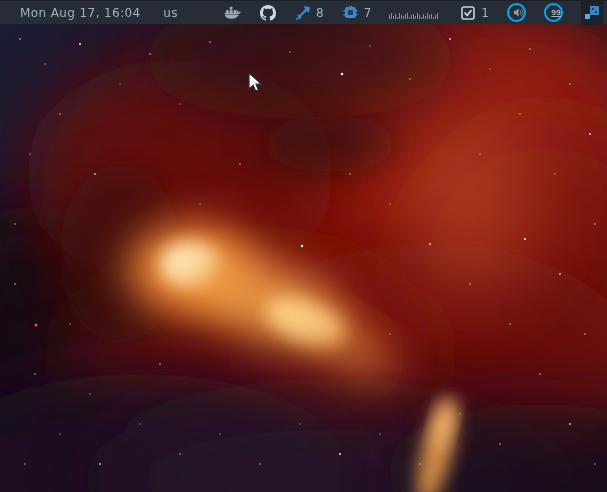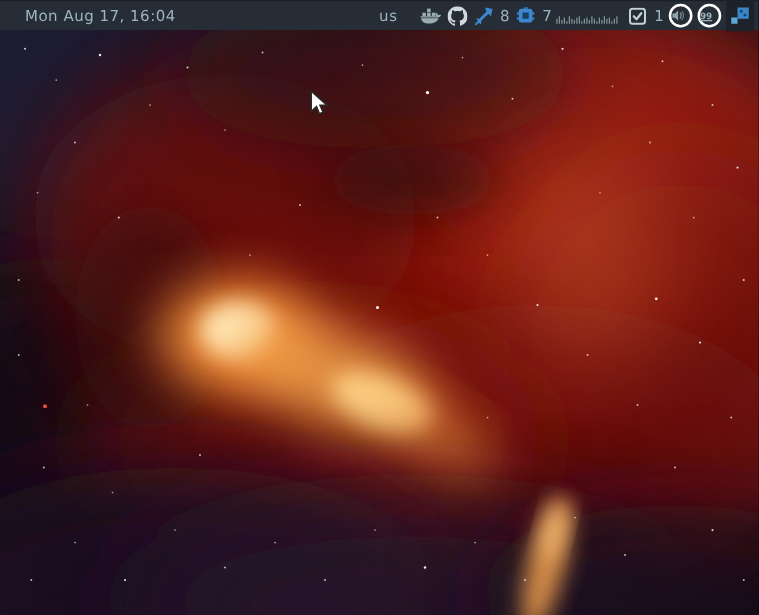--- a/index.html
+++ b/index.html
@@ -10,33 +10,33 @@
   
   .wallpaper { position:absolute; left:0; top:24px; width:607px; height:468px; }
   .wallpaper svg { display:block; }
 
   
   .panel { position:absolute; left:0; top:0; width:607px; height:24px;
            background:#262d36; border-top:1px solid #1b2027;
            display:flex; align-items:center; color:#9cb5bb; font-size:12px; }
   .clock { margin-left:20px; letter-spacing:.4px; cursor:default; }
   .spacer { flex:1; }
-  .cluster { display:flex; align-items:center; gap:4px; padding-right:4px; height:100%; }
+  .cluster { display:flex; align-items:center; gap:18px; padding-right:4px; height:100%; }
   .kb { font-size:12px; letter-spacing:.5px; }
   .widget { display:flex; align-items:center; gap:5px; }
   .count { font-size:12px; color:#9cb5bb; }
   .icon16 { width:17px; height:17px; display:flex; align-items:center; justify-content:center; }
 
   
   .spark { width:52px; height:12px; display:flex; align-items:flex-end; gap:1px; }
   .spark-bar { width:1px; background:#8fa4a9; opacity:.85; }
 
   
-  .ring { width:19px; height:19px; border:2px solid #ffffff; border-radius:50%;
-          display:flex; align-items:center; justify-content:flex-start;text-decoration:underline; }
+  .ring { width:19px; height:19px; border:2px solid #0ea5e9; border-radius:50%;
+          display:flex; align-items:center; justify-content:flex-end;text-decoration:underline; }
   .ring.batt { font-size:7px; font-weight:bold; color:#9cb5bb; letter-spacing:0; }
 
   
   .tray-dark { width:22px; height:24px; background:#1d222a; display:flex;
                align-items:center; justify-content:center; }
   .sq-wrap { position:relative; width:14px; height:15px; }
   .sq-big { position:absolute; right:0; top:1px; width:9px; height:9px; background:#3a86c8; }
   .sq-big i { position:absolute; width:2px; height:2px; background:#17415f; }
   .sq-small { position:absolute; left:0; bottom:1px; width:5px; height:5px; background:#5aa9d8; }
 

